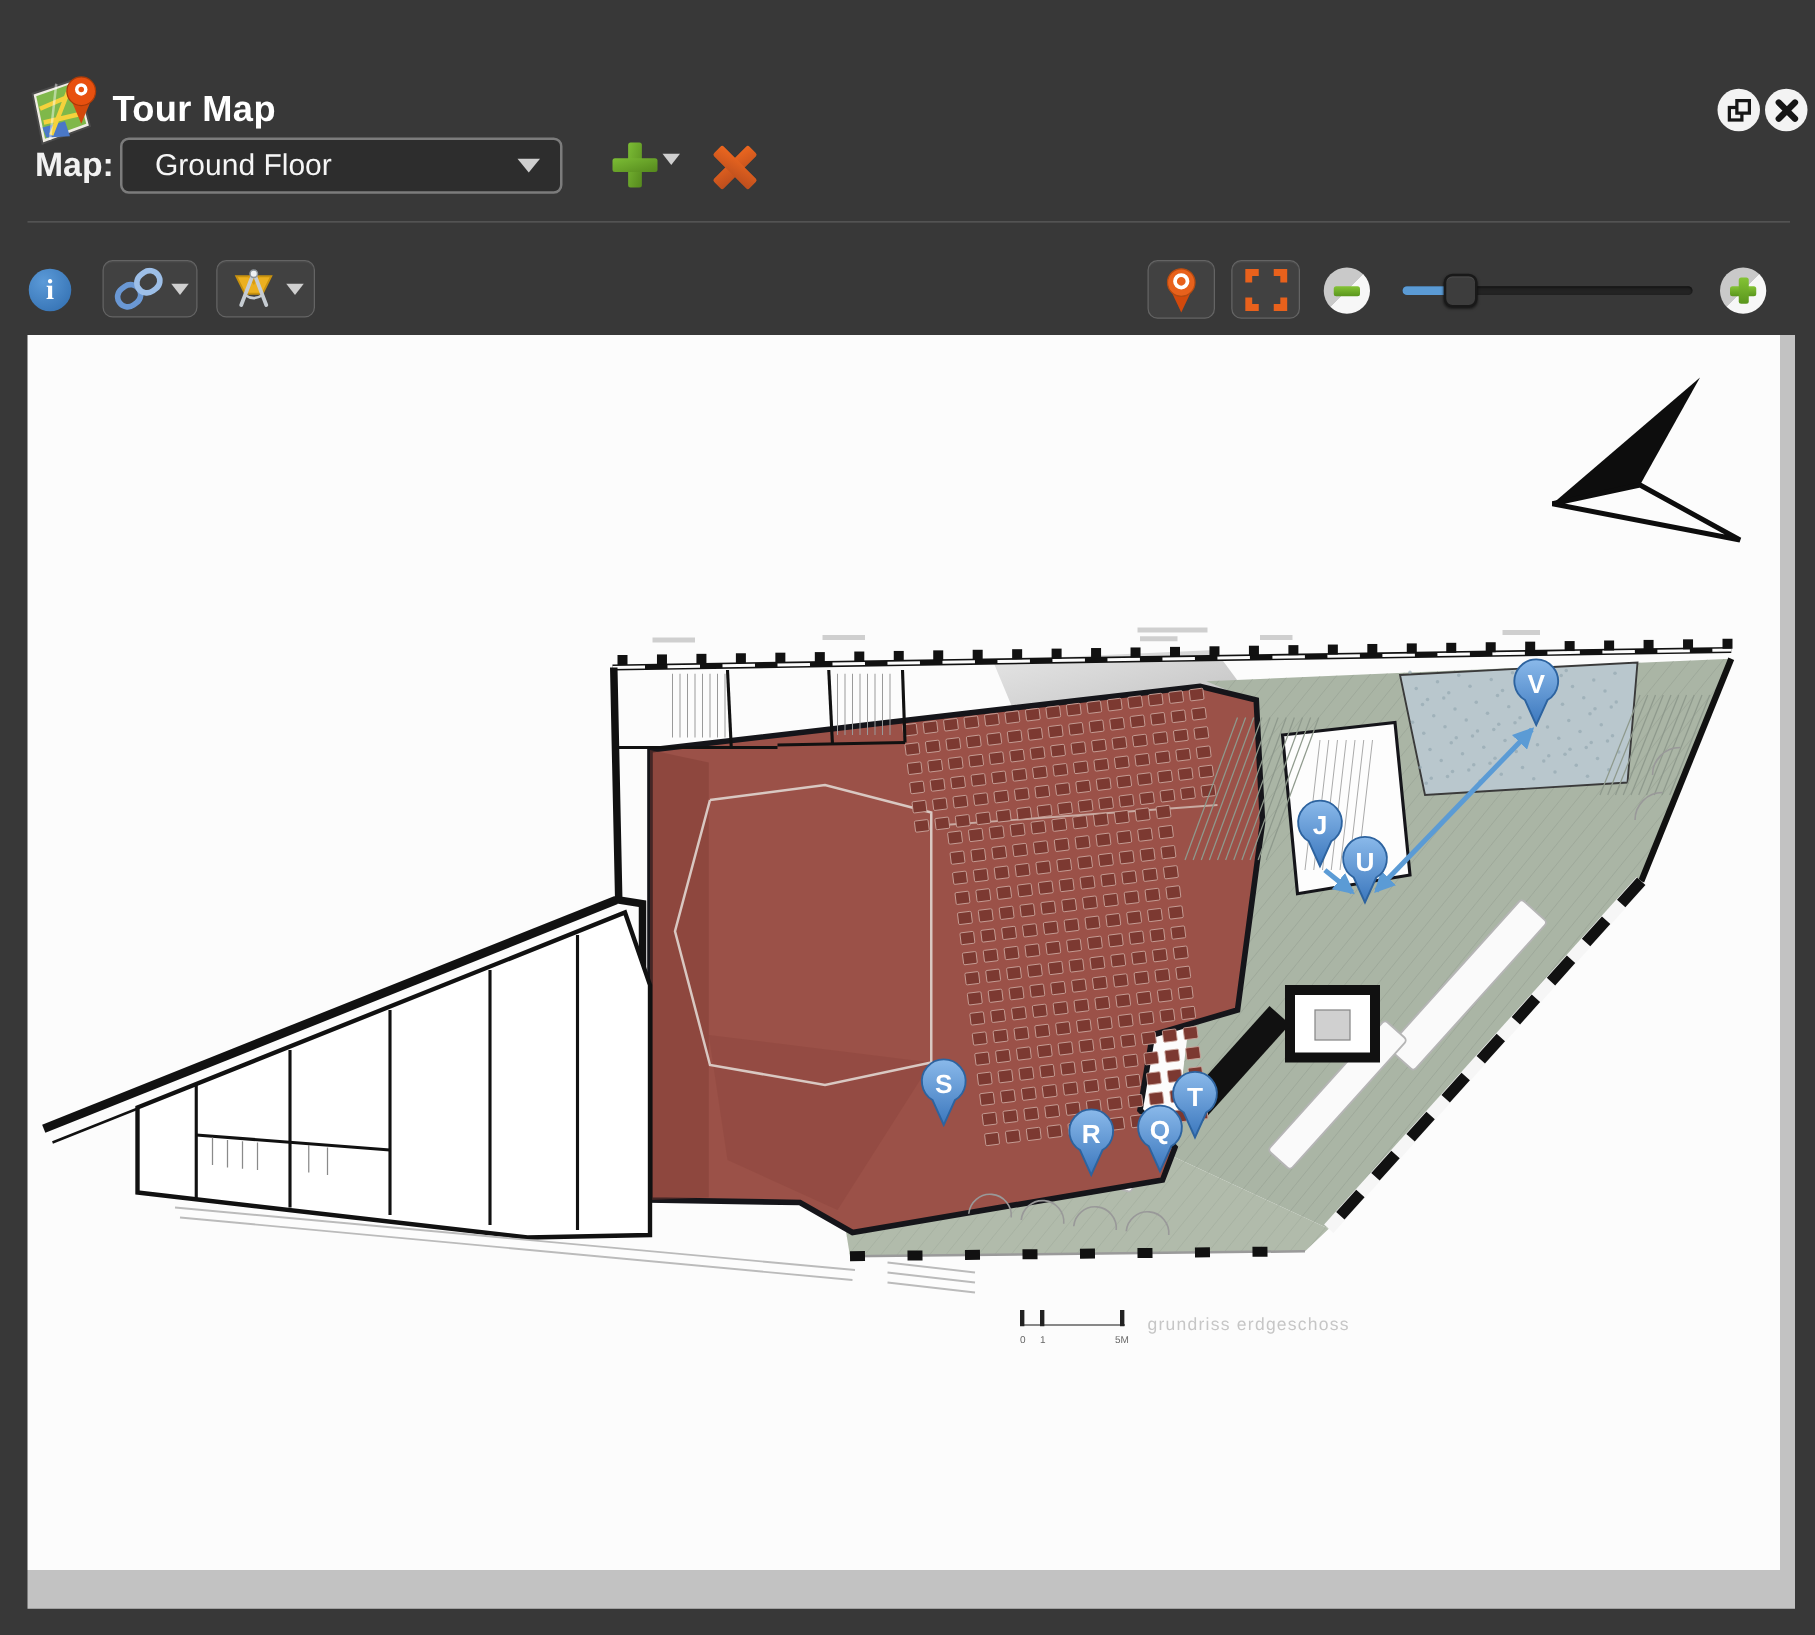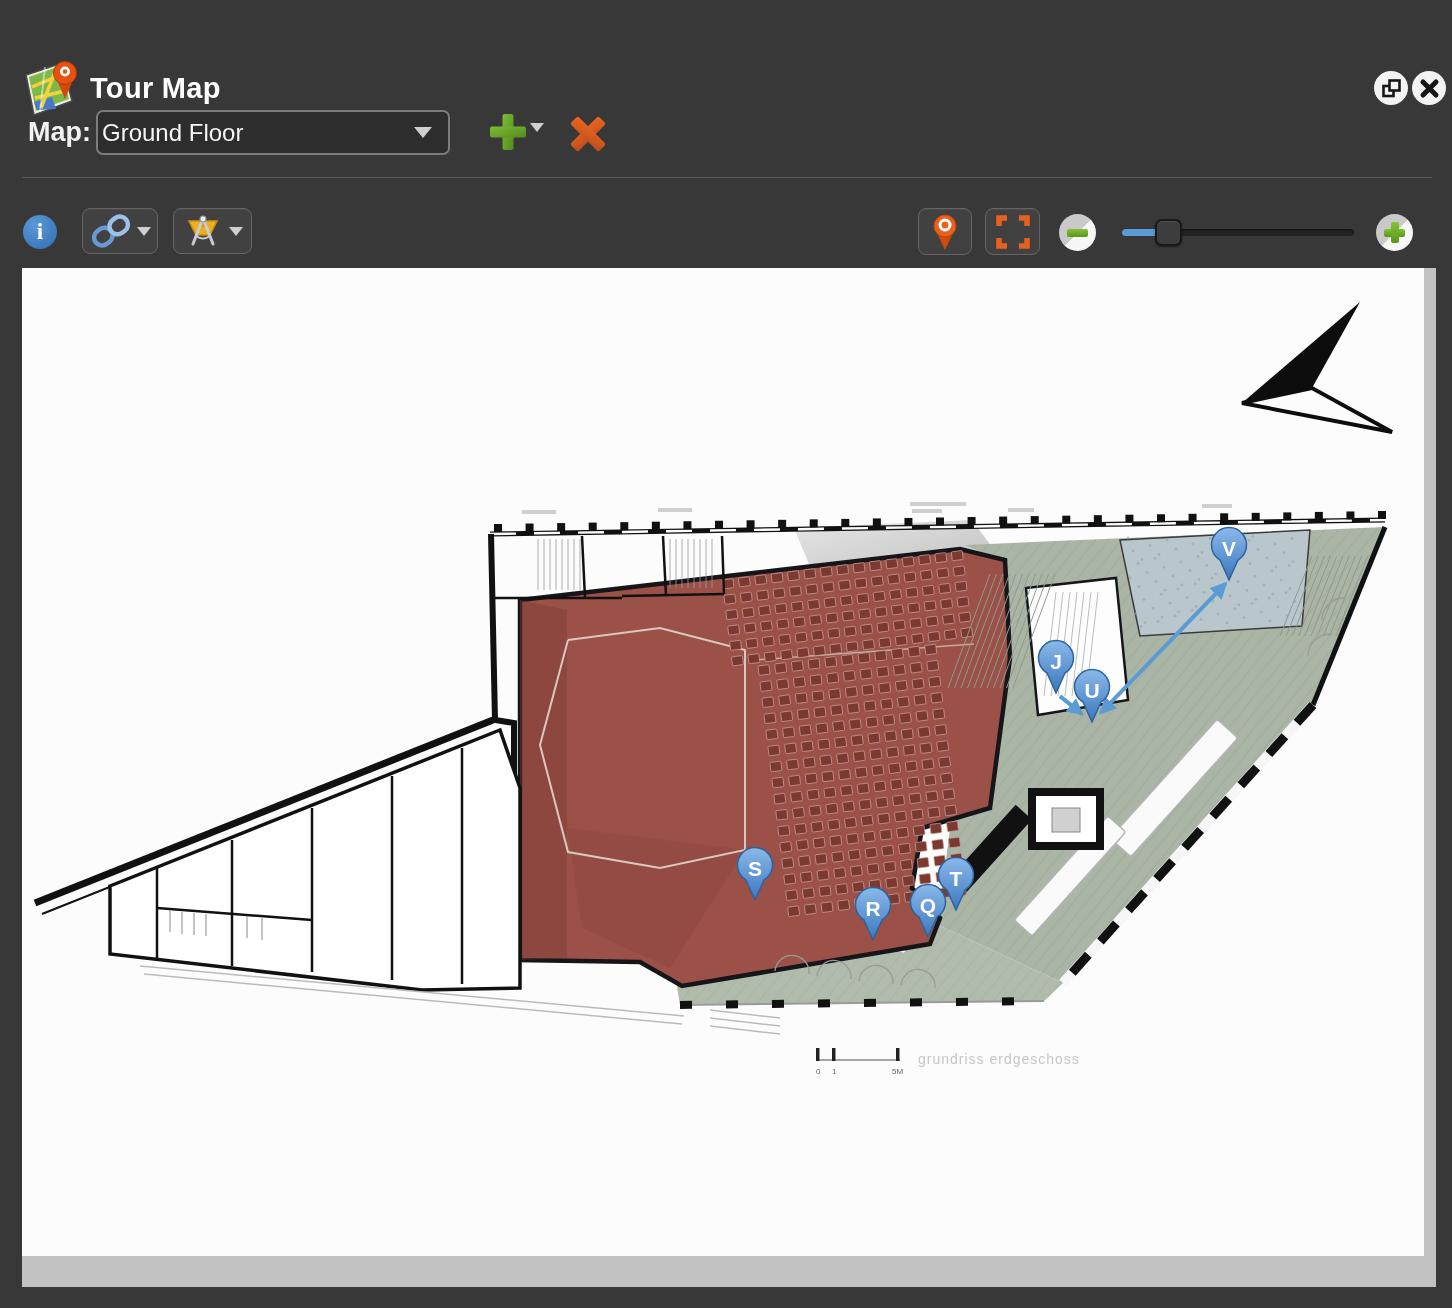--- a/index.html
+++ b/index.html
@@ -14,21 +14,21 @@
   .app-icon{left:20px;top:11px;width:60px;height:66px;}
   .win-title{left:90px;top:0;height:88px;line-height:88px;color:#ffffff;font-size:29px;font-weight:600;letter-spacing:.3px;}
   .win-btn{width:34px;height:34px;border-radius:50%;background:#f3f3f3;top:27px;display:flex;align-items:center;justify-content:center;cursor:pointer;}
   .win-btn.detach{left:1374px;}
   .win-btn.close{left:1412px;}
   
   .map-row{left:0;top:88px;width:1452px;height:89px;}
   .map-label{left:28px;top:0;height:89px;line-height:89px;color:#f2f2f2;font-size:27px;font-weight:bold;}
   .dropdown{left:96px;top:22px;width:354px;height:45px;background:#2d2d2d;border:2px solid #7c7c7c;
     border-radius:7px;box-sizing:border-box;display:flex;align-items:center;cursor:pointer;}
-  .dropdown .val{color:#f5f5f5;font-size:24px;padding-left:4px;flex:1;}
+  .dropdown .val{color:#f5f5f5;font-size:24px;padding-left:26px;flex:1;}
   .caret{width:0;height:0;border-left:9px solid transparent;border-right:9px solid transparent;border-top:11px solid #cfcfcf;margin-right:16px;}
   .caret.small{border-left-width:7px;border-right-width:7px;border-top-width:9px;margin:0;}
   .tool-glyph-btn{display:flex;align-items:flex-start;cursor:pointer;}
   .add-map{left:486px;top:22px;}
   .del-map{left:566px;top:24px;}
   .separator{left:22px;top:177px;width:1410px;height:0;border-top:1px solid #5c5c5c;}
   
   .toolbar{left:0;top:178px;width:1452px;height:90px;}
   .round-btn{width:34px;height:34px;border-radius:50%;cursor:pointer;}
   .info-btn{left:23px;top:37px;background:radial-gradient(circle at 35% 30%,#5b9ad8,#2f6cae);display:flex;align-items:center;justify-content:center;color:#fff;font-size:23px;font-weight:bold;font-family:"Liberation Serif",serif;}

